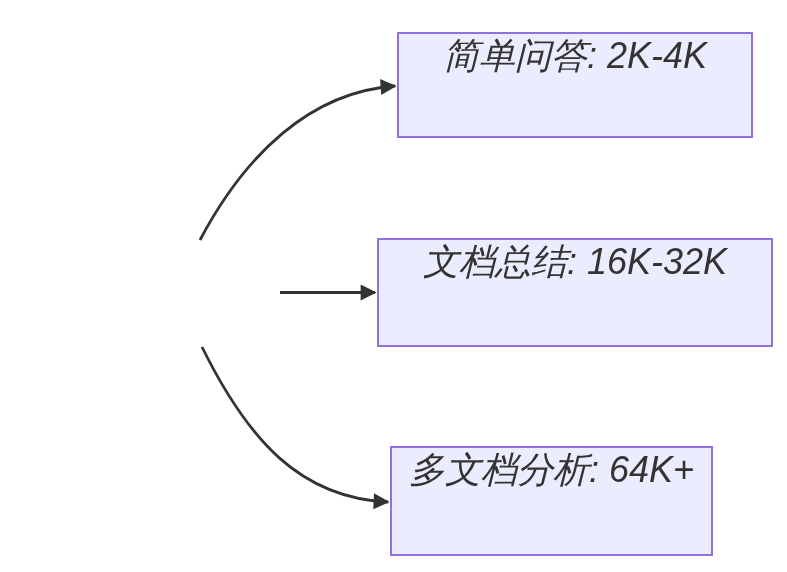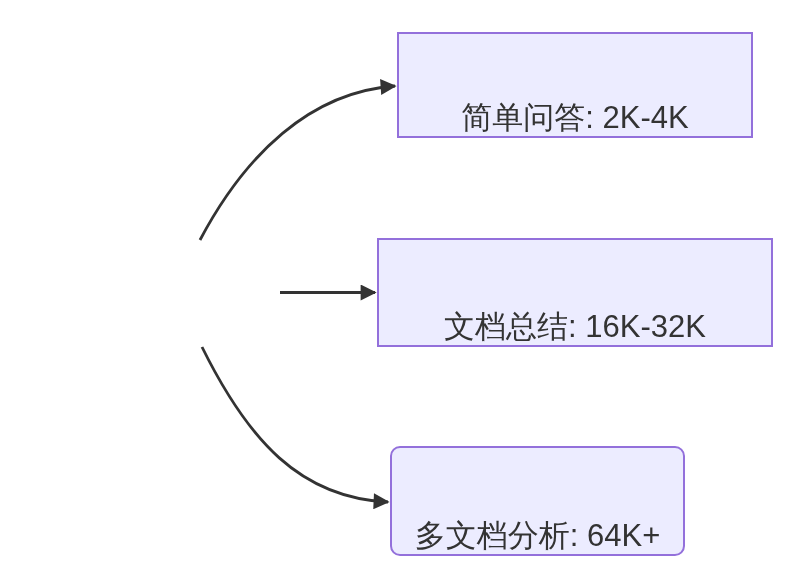--- a/index.html
+++ b/index.html
@@ -21,32 +21,33 @@
     top: 0;
     width: 787px;
     height: 572px;
   }
   .node {
     position: absolute;
     box-sizing: border-box;
     background: #ECECFF;
     border: 2px solid #9370DB;
     display: flex;
-    align-items: flex-end;
+    align-items: flex-start;
     justify-content: center;
     color: #333333;
-    font-size: 31px;
+    font-size: 36px;
     line-height: 1.2;
     white-space: nowrap;
     text-align: center;
+    font-style: italic;
   }
   .node-root   { left: 32px;  top: 240px; width: 248px; height: 107px; }
   .node-top    { left: 397px; top: 32px;  width: 356px; height: 106px; }
   .node-middle { left: 377px; top: 238px; width: 396px; height: 109px; }
-  .node-bottom { left: 390px; top: 446px; width: 295px; height: 110px; border-radius: 10px; }
+  .node-bottom { left: 390px; top: 446px; width: 323px; height: 110px; }
 </style>
 </head>
 <body>
 
 <div class="canvas">
 
   <svg class="edges-layer" width="787" height="572" viewBox="0 0 787 572" xmlns="http://www.w3.org/2000/svg">
     <defs>
       <marker id="arrowhead" viewBox="0 0 10 10" refX="9" refY="5" markerUnits="userSpaceOnUse" markerWidth="18" markerHeight="16" orient="auto">
         <path d="M 0 0 L 10 5 L 0 10 z" fill="#333333"></path>

